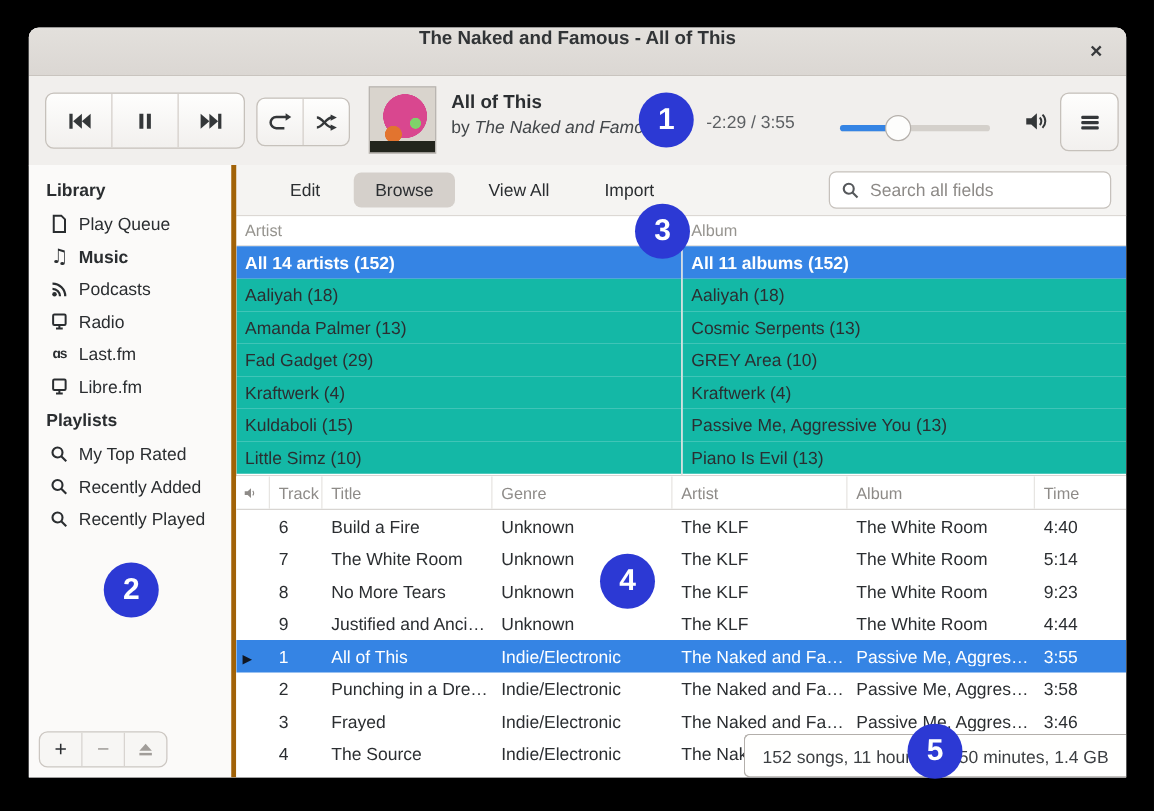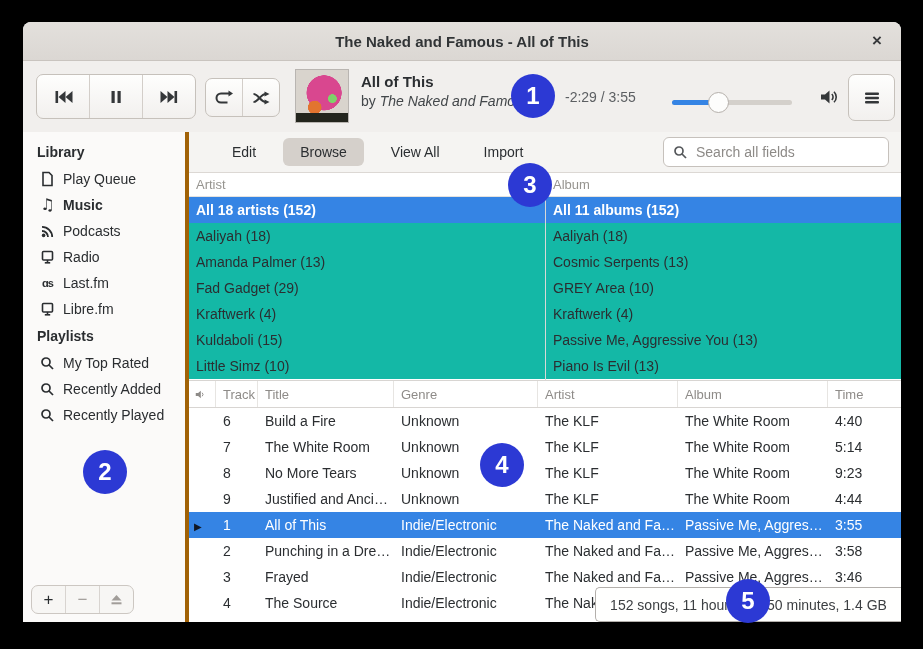--- a/index.html
+++ b/index.html
@@ -2,21 +2,21 @@
 <html><head>
 <meta charset="utf-8">
 <style>
   html,body{margin:0;padding:0;background:#000;width:923px;height:649px;overflow:hidden;
     font-family:"Liberation Sans","DejaVu Sans",sans-serif;}
   .stage{position:absolute;left:0;top:0;width:923px;height:649px;background:#000;}
   .window{position:absolute;left:23px;top:22px;width:878px;height:600px;background:#fff;
     border-radius:8px 8px 0 0;overflow:hidden;}
   
   .titlebar{height:38px;background:linear-gradient(#e3e0dc,#dbd7d3);border-bottom:1px solid #c9c4bf;
-    display:flex;align-items:center;justify-content:center;position:relative;}
+    display:flex;align-items:flex-start;justify-content:center;position:relative;}
   .titlebar .title{font-size:15px;font-weight:bold;color:#313436;}
   .close-btn{position:absolute;right:10px;top:5px;width:28px;height:28px;display:flex;align-items:center;
     justify-content:center;font-size:17px;font-weight:bold;color:#37393b;cursor:default;border-radius:4px;}
   
   .toolbar{height:71px;background:#f1efed;border-bottom:1px solid #d5d1cd;position:relative;}
   .btn-group{position:absolute;display:inline-flex;border:1px solid #c6c1bb;border-radius:7px;
     background:linear-gradient(#fefefd,#f2f0ee);overflow:hidden;}
   .btn-group .tbtn{display:flex;align-items:center;justify-content:center;border-right:1px solid #d3cec9;}
   .btn-group .tbtn:last-child{border-right:none;}
   .playback{left:13px;top:13px;}
@@ -315,21 +315,21 @@
                 </svg>
             </span>
             <input type="text" placeholder="Search all fields" style="">
           </div>
         </div>
 
         <div class="panes">
           <div class="pane artists">
             <div class="pane-header">Artist</div>
             <div id="artist-list">
-                <div class="prow sel">All 18 artists (152)</div>
+                <div class="prow sel">All 14 artists (152)</div>
                 <div class="prow">Aaliyah (18)</div>
                 <div class="prow">Amanda Palmer (13)</div>
                 <div class="prow">Fad Gadget (29)</div>
                 <div class="prow">Kraftwerk (4)</div>
                 <div class="prow">Kuldaboli (15)</div>
                 <div class="prow">Little Simz (10)</div>
               </div>
           </div>
           <div class="pane albums">
             <div class="pane-header">Album</div>

